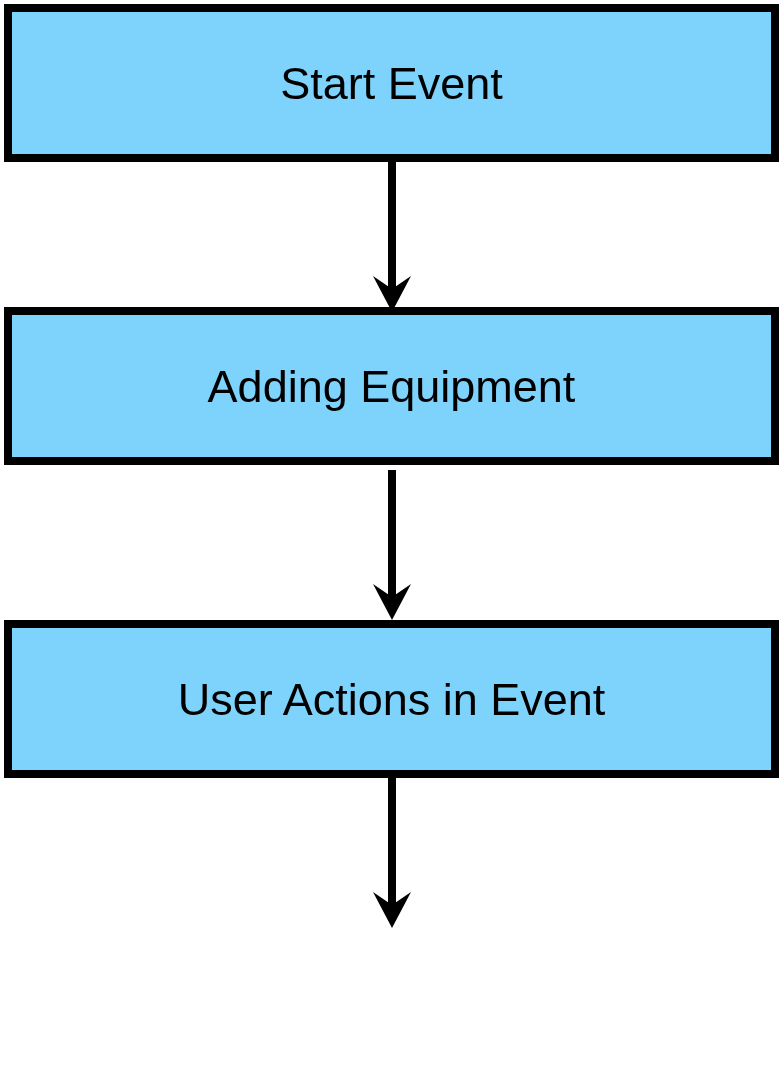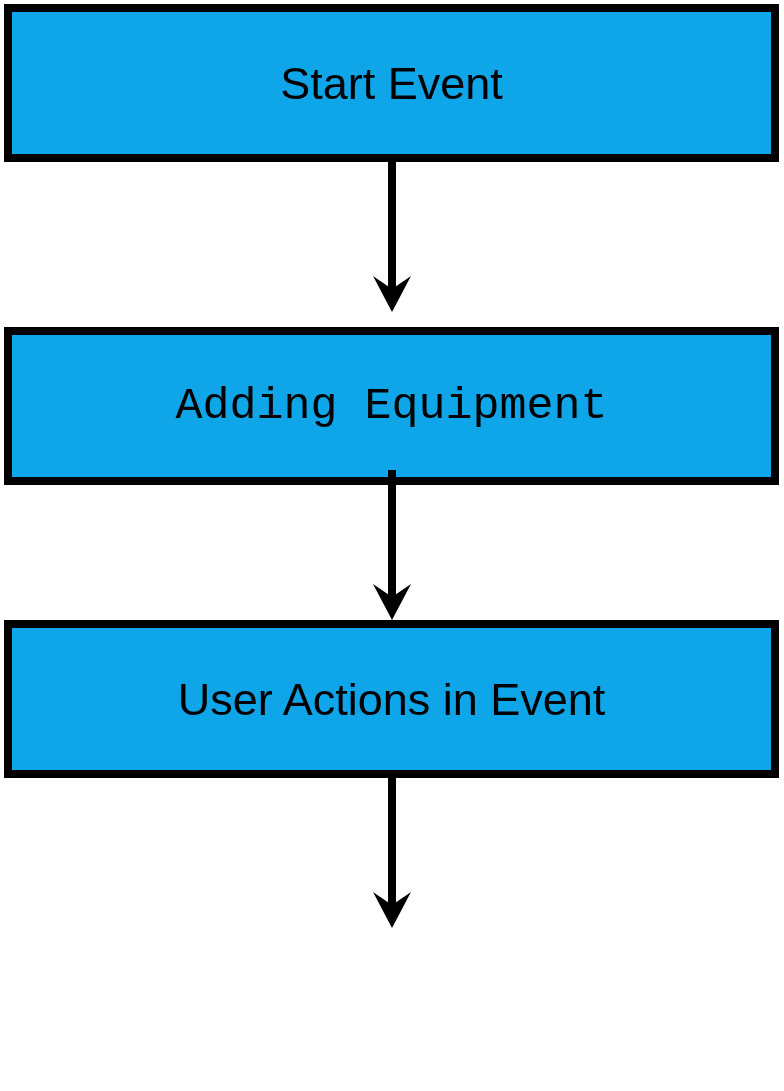--- a/index.html
+++ b/index.html
@@ -15,42 +15,42 @@
     overflow: hidden;
     font-family: "Liberation Sans", sans-serif;
   }
   .flow-node {
     position: absolute;
     left: 4px;
     width: 775px;
     height: 158px;
     box-sizing: border-box;
     border: 8px solid #000000;
-    background: #0ea5e9;
+    background: #7dd3fc;
     display: flex;
     align-items: center;
     justify-content: center;
   }
   .node-label {
     font-size: 45px;
     line-height: 1;
     color: #000000;
     white-space: nowrap;
     text-align: center;
   }
   .flow-arrow {
     position: absolute;
     left: 370px;
     width: 44px;
     height: 150px;
     display: block;
   }
   .n0 { top: 4px; }
   .a0 { top: 162px; }
-  .n1 { top: 327px; font-family: Liberation Mono, monospace; }
+  .n1 { top: 307px; }
   .a1 { top: 470px; }
   .n2 { top: 620px; }
   .a2 { top: 778px; }
   .n3 { top: 928px; }
 </style>
 </head>
 <body>
 
 <div class="canvas">
 

